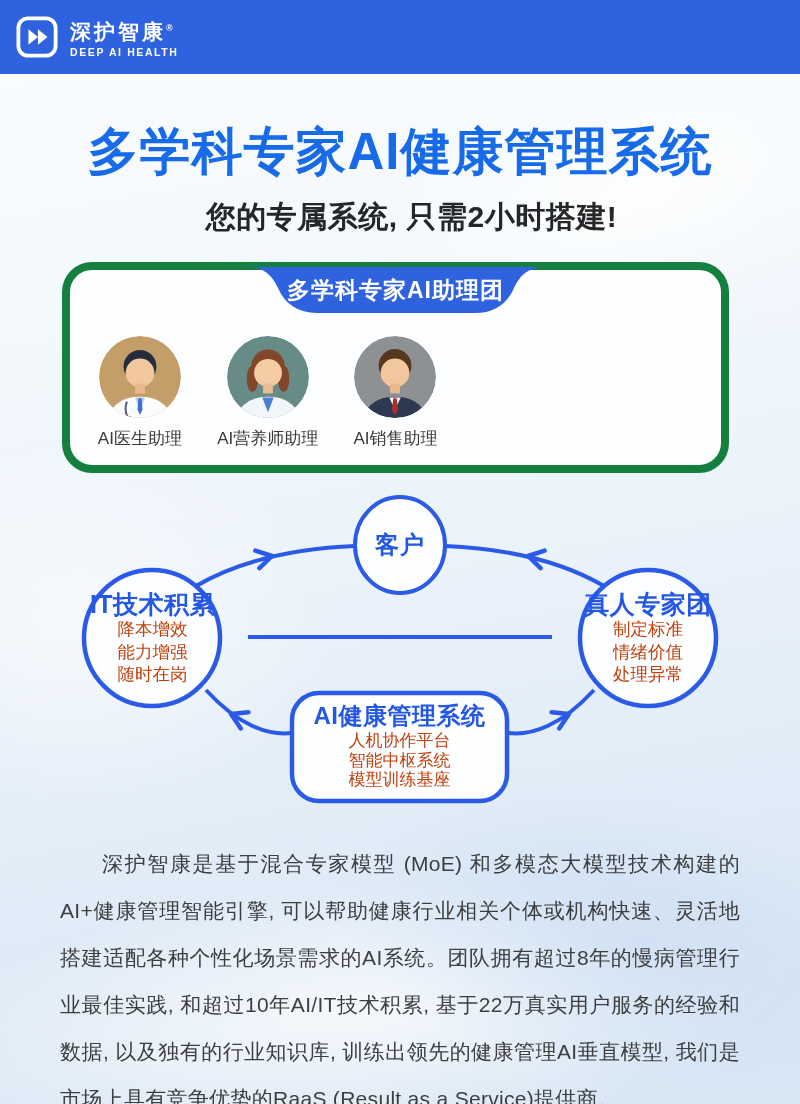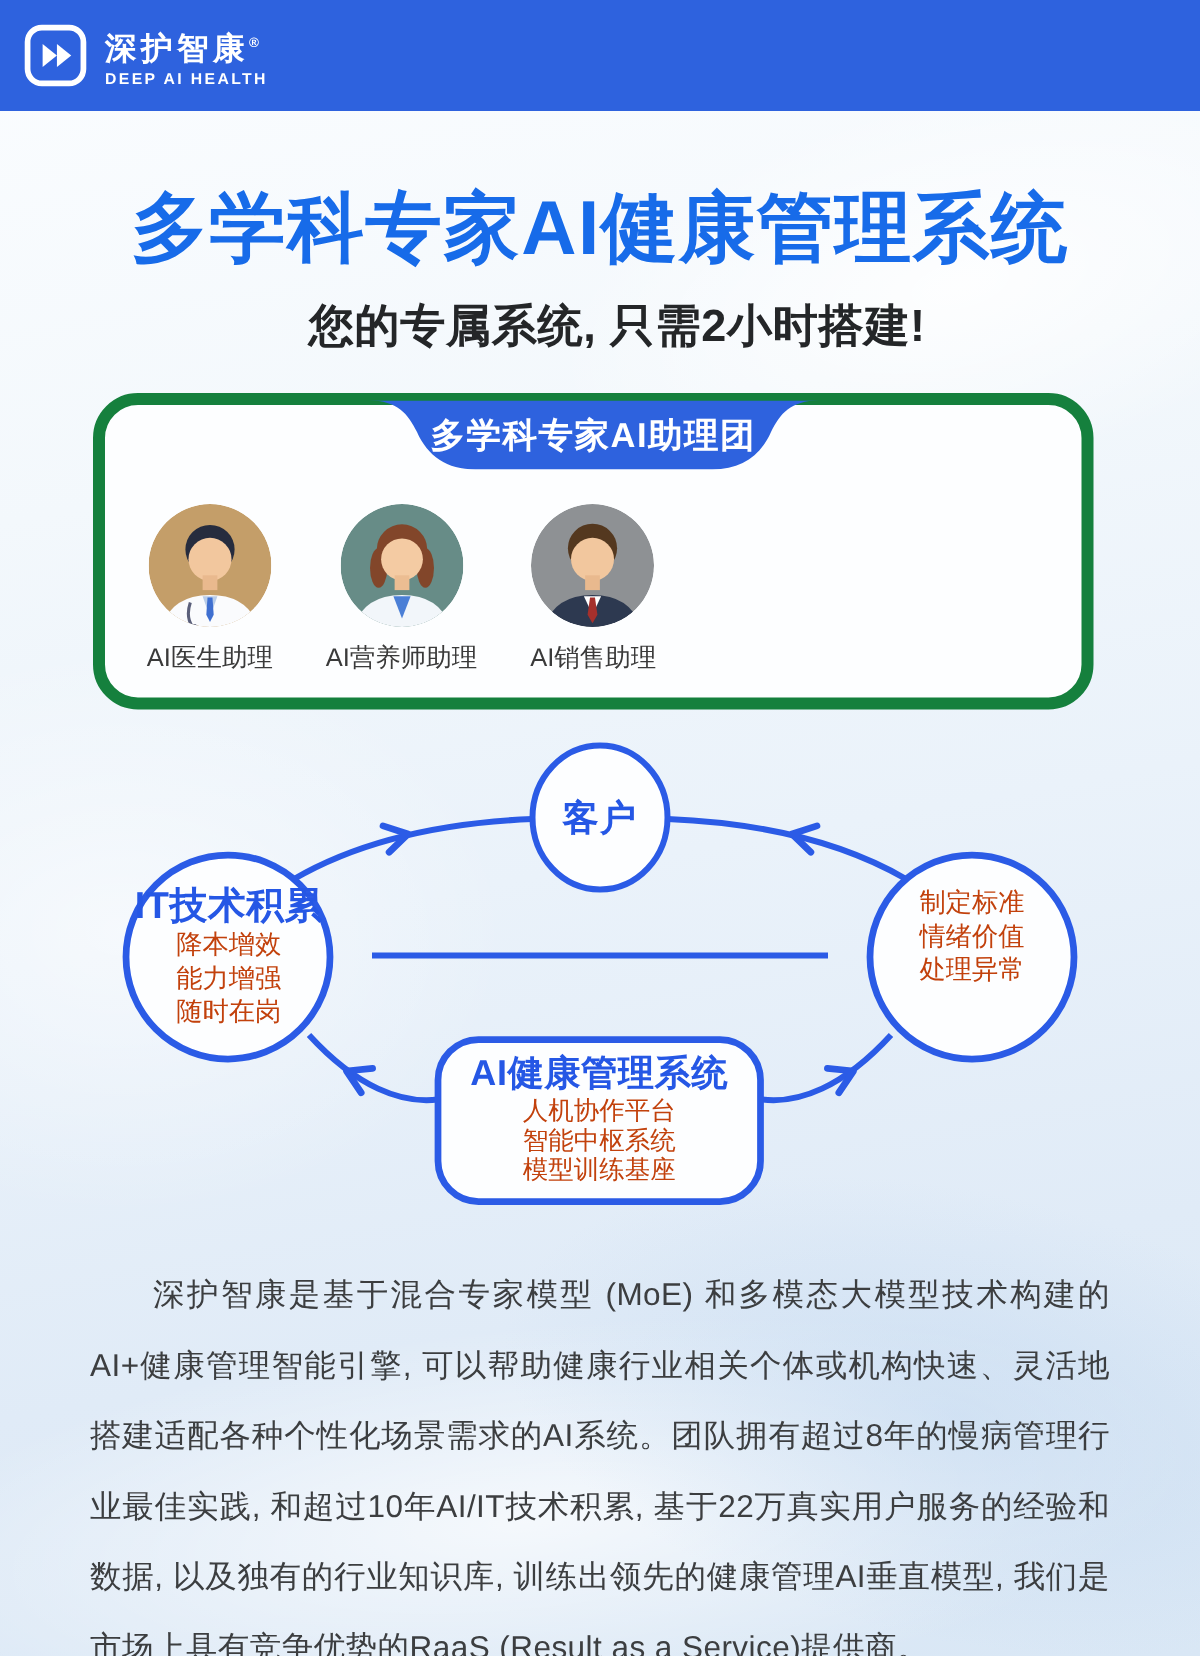--- a/index.html
+++ b/index.html
@@ -210,20 +210,21 @@
     </div>
 
     <div class="node-label node-left">
       <div class="node-title">IT技术积累</div>
       <div class="node-item">降本增效</div>
       <div class="node-item">能力增强</div>
       <div class="node-item">随时在岗</div>
     </div>
 
     <div class="node-label node-right">
+      <div class="node-title">真人专家团</div>
       <div class="node-item">制定标准</div>
       <div class="node-item">情绪价值</div>
       <div class="node-item">处理异常</div>
     </div>
 
     <div class="node-label node-bottom">
       <div class="node-title">AI健康管理系统</div>
       <div class="node-item">人机协作平台</div>
       <div class="node-item">智能中枢系统</div>
       <div class="node-item">模型训练基座</div>

